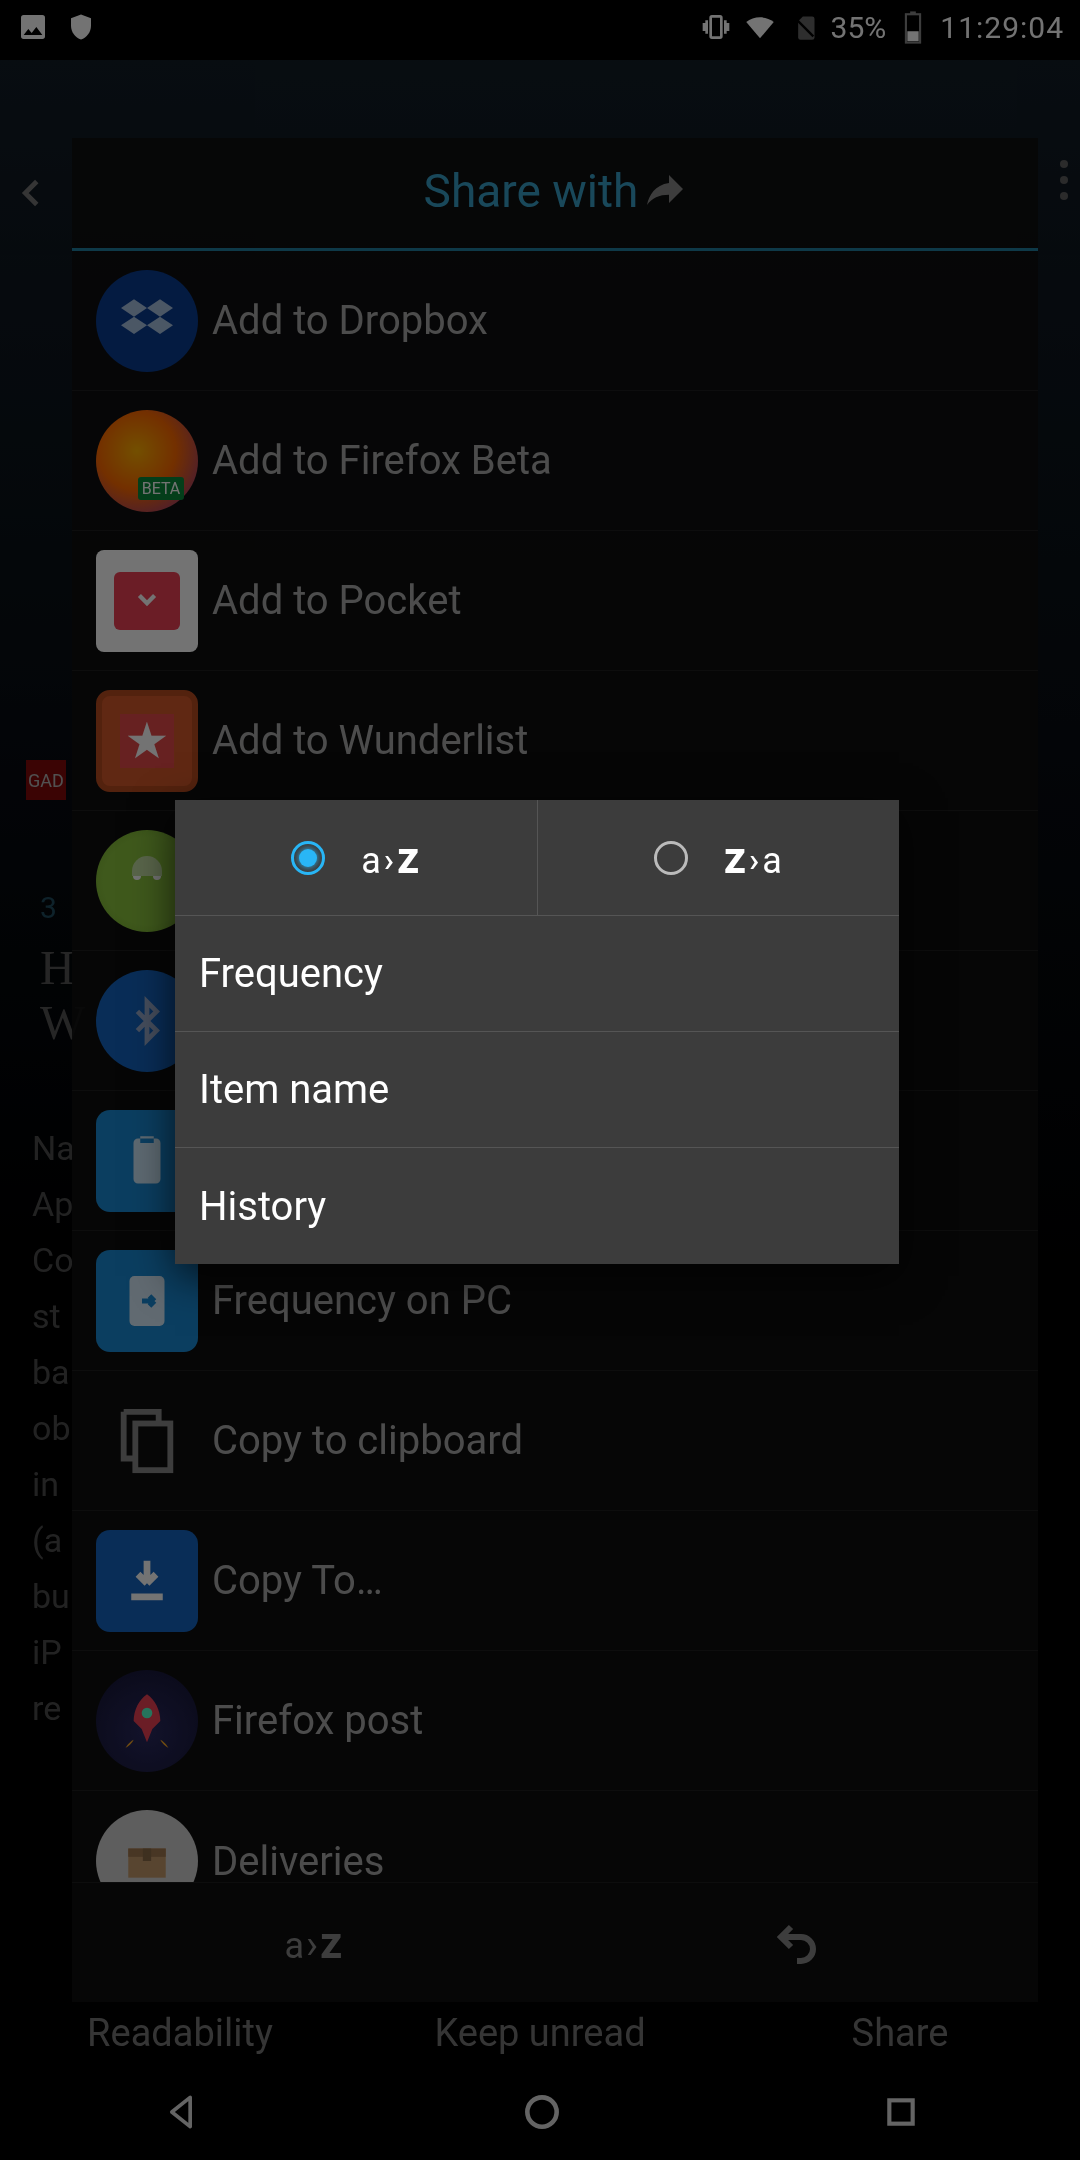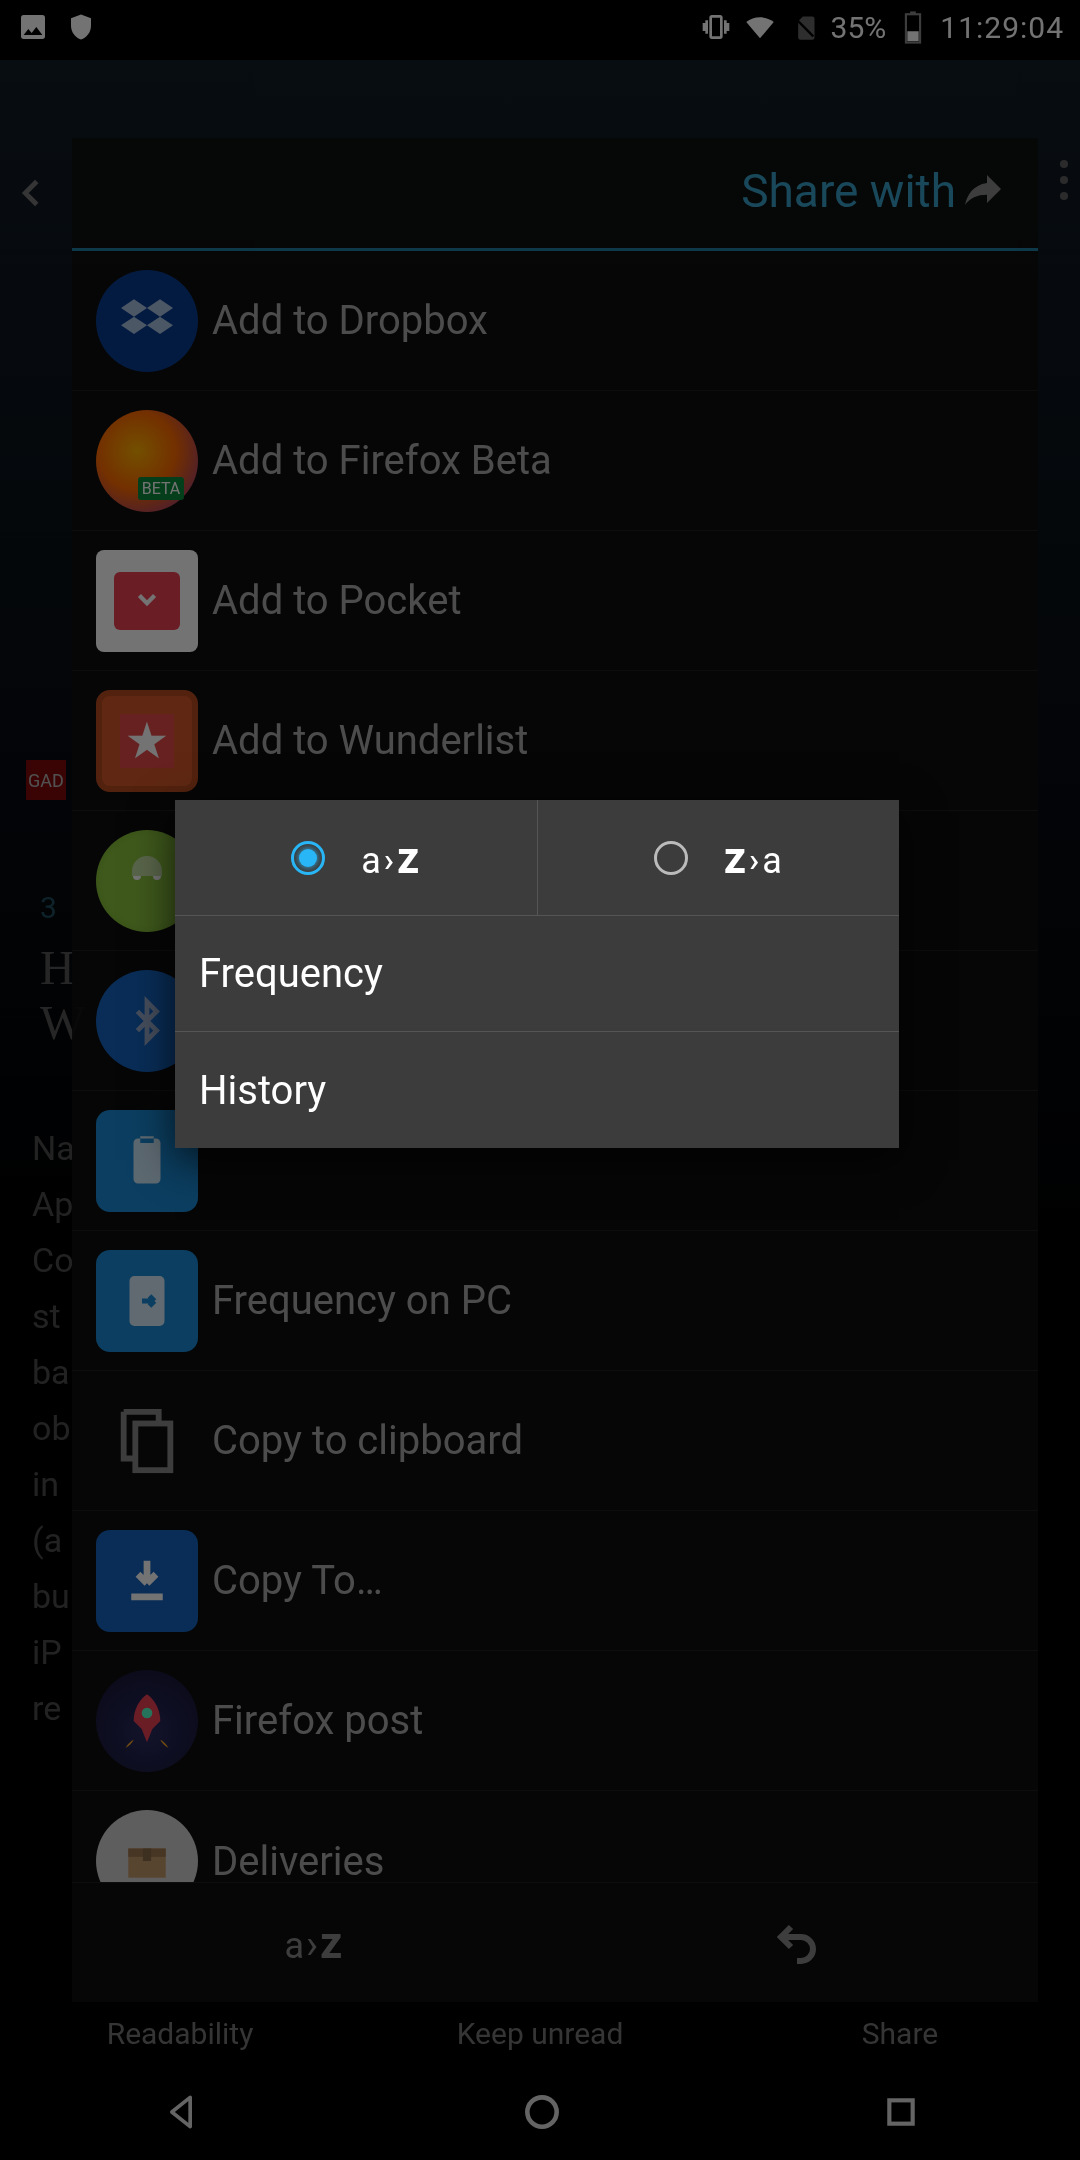--- a/index.html
+++ b/index.html
@@ -43,21 +43,21 @@
   
   .share-panel {
     position: absolute;
     left: 72px; right: 42px;
     top: 78px;
     bottom: 158px;
     background: rgba(15,15,15,0.92);
     display: flex; flex-direction: column;
   }
   .share-header {
-    display: flex; align-items: center; justify-content: flex-end;
+    display: flex; align-items: center; justify-content: center;
     padding: 26px 28px 30px 34px;
     border-bottom: 3px solid #1f7fa0;
   }
   .share-title { color: #38a0c8; font-size: 46px; font-weight: 400; }
 
   .share-list { flex: 1; overflow: hidden; }
   .share-row {
     display: flex; align-items: center; gap: 14px;
     padding: 0 24px; height: 140px;
     border-bottom: 1px solid rgba(120,120,120,0.15);
@@ -93,21 +93,21 @@
     display: flex; border-top: 1px solid rgba(120,120,120,0.15);
   }
   .sbb-btn {
     flex: 1; display: flex; align-items: center; justify-content: center;
     color: #888;
   }
 
   
   .article-actions {
     position: absolute; left: 0; right: 0; bottom: 96px;
-    height: 62px; display: flex; color: #777; font-size: 30px;
+    height: 62px; display: flex; color: #777; font-size: 38px;
   }
   .aa-btn { flex: 1; display: flex; align-items: center; justify-content: center; }
 
   
   .navbar {
     position: absolute; left:0; right:0; bottom:0; height: 96px;
     display:flex; align-items:center; justify-content:space-around;
     color:#ccc;
   }
 
@@ -402,14 +402,15 @@
     <div class="sort-dir-btn">
       <span class="radio on"></span>
       <span class="sort-dir-label"><span class="small">a</span><span class="arr">›</span><span class="big">z</span></span>
     </div>
     <div class="sort-dir-btn">
       <span class="radio"></span>
       <span class="sort-dir-label"><span class="big">z</span><span class="arr">›</span><span class="small">a</span></span>
     </div>
   </div>
   <div class="sort-opt">Frequency</div>
+  <div class="sort-opt">Item name</div>
   <div class="sort-opt">History</div>
 </div>
 
 </body></html>

